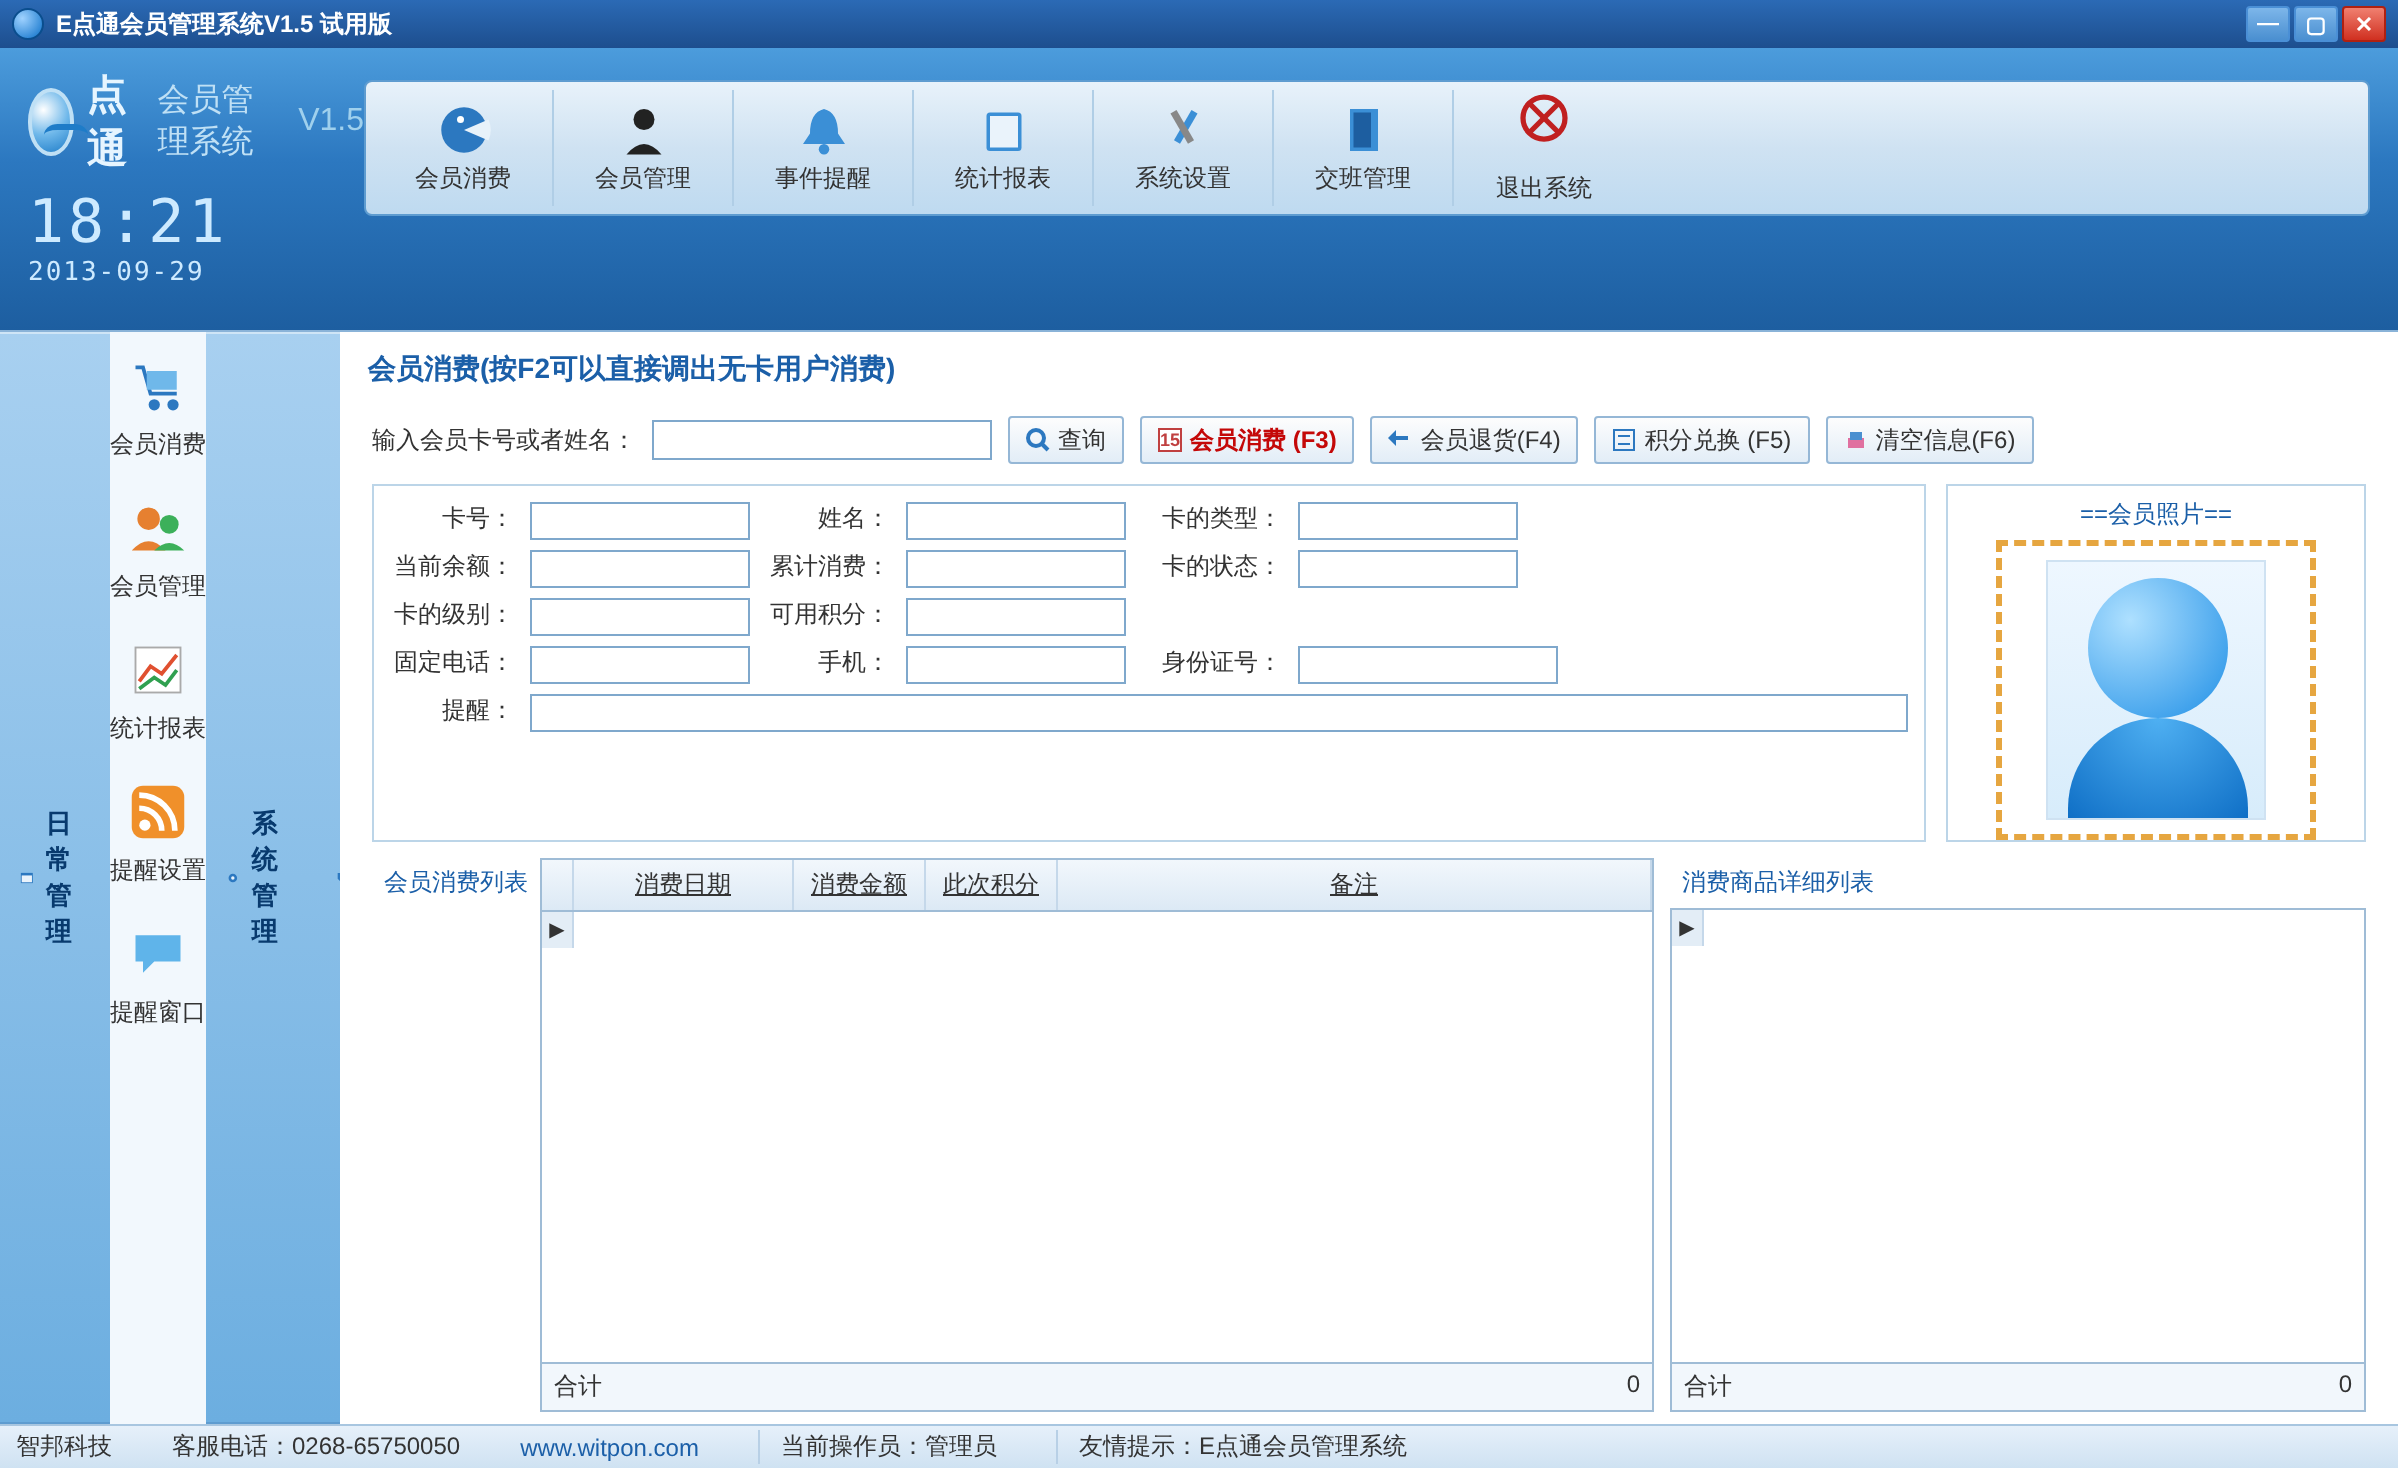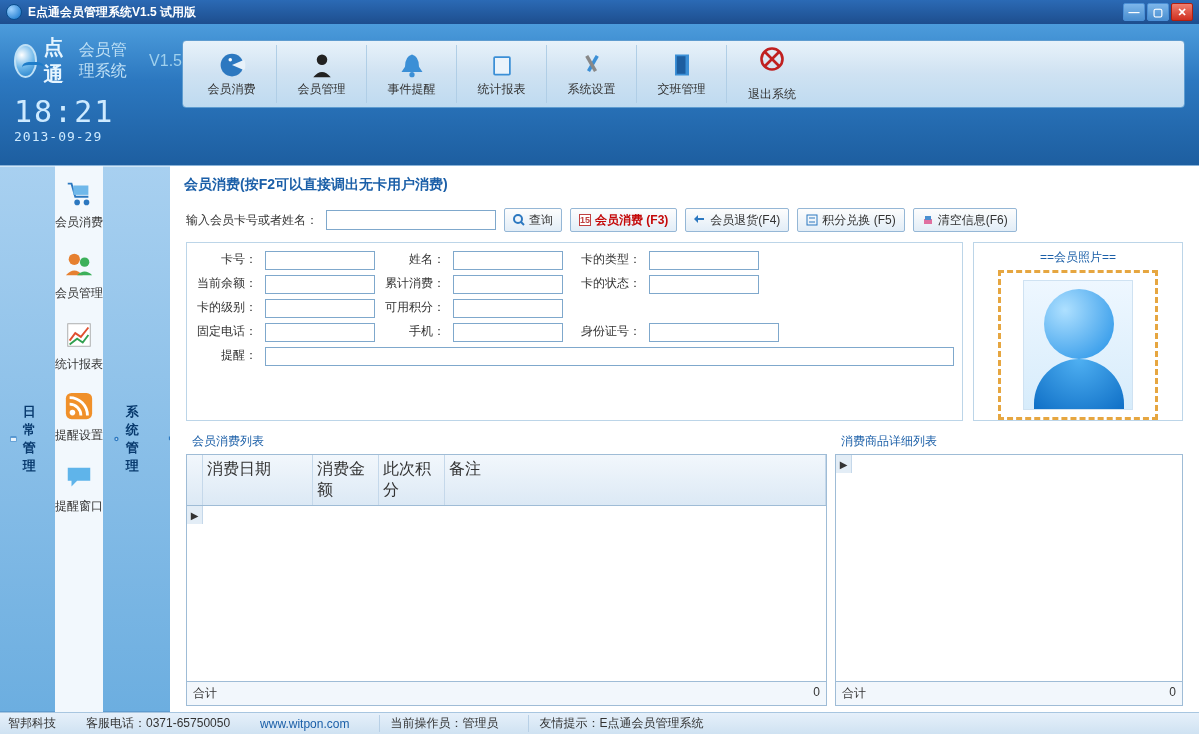--- a/index.html
+++ b/index.html
@@ -52,21 +52,21 @@
 .fg-row input.w{flex:1;}
 .photo-title{color:#1b5fa8;font-size:12px;margin-bottom:4px;}
 .photo-frame{ width:160px;height:150px;margin:0 auto;border:3px dashed #e6a640;background:#fff;display:flex;align-items:center;justify-content:center;}
 .avatar{width:110px;height:130px;background:linear-gradient(#eef7ff,#d7ecfb);position:relative;border:1px solid #cfe2f2;}
 .avatar .head{width:70px;height:70px;border-radius:50%;background:radial-gradient(circle at 30% 30%,#aee0ff,#1f8fe6);position:absolute;left:20px;top:8px;}
 .avatar .body{width:90px;height:50px;border-radius:45px 45px 0 0;background:radial-gradient(circle at 50% 0%,#4fb0f2,#0f6fc6);position:absolute;left:10px;bottom:0;}
 .lists{ flex:1;display:flex;gap:8px;margin:0 6px;overflow:hidden;}
 .list-title{ color:#1b5fa8;font-size:12px;padding:4px 6px;}
 .grid{ flex:1;background:#fff;border:1px solid #9fbcd6;display:flex;flex-direction:column;overflow:hidden;}
 .grid-head{ display:flex;background:linear-gradient(#f2f7fc,#dce9f5);border-bottom:1px solid #9fbcd6;}
-.gh{ padding:4px 4px;font-size:16px;border-right:1px solid #c5d8ea;color:#333;}
+.gh{ padding:4px 4px;font-size:12px;border-right:1px solid #c5d8ea;text-align:center;color:#333;text-decoration:underline;}
 .grid-body{ flex:1;position:relative;background:#fff;}
 .row-marker{ position:absolute;left:0;top:0;width:16px;height:18px;background:#e3edf6;border-right:1px solid #c5d8ea;display:flex;align-items:center;justify-content:center;color:#333;font-size:10px;}
 .grid-foot{ border-top:1px solid #9fbcd6;background:#f2f7fc;padding:3px 6px;display:flex;font-size:12px;color:#333;justify-content:center;}
 .grid-foot .r{margin-left:auto;}
 .statusbar{ height:22px;background:linear-gradient(#e6f0fa,#cfe2f2);border-top:1px solid #a8c6e0;display:flex;align-items:center;font-size:12px;color:#333;padding:0 8px;gap:30px;}
 .statusbar .cell{border-left:1px solid #b8d0e6;padding-left:10px;}
 .statusbar a{color:#1b5fa8;text-decoration:none;}
 
 svg{display:block;}
 </style>
@@ -307,21 +307,21 @@
         <div class="photo-frame">
           <div class="avatar">
             <div class="head"></div>
                 <div class="body"></div>
           </div>
         </div>
       </div>
     </div>
 
     <div class="lists">
-      <div style="flex:1;display:flex;flex-direction:column;">
+      <div style="flex:1;display:flex;flex-direction:row;">
         <div class="list-title">会员消费列表</div>
         <div class="grid" style="flex:1;">
           <div class="grid-head">
             <div class="gh" style="width:16px"></div>
             <div class="gh" style="width:110px">消费日期</div>
             <div class="gh" style="width:66px">消费金额</div>
             <div class="gh" style="width:66px">此次积分</div>
             <div class="gh" style="flex:1">备注</div>
           </div>
           <div class="grid-body">
@@ -345,19 +345,19 @@
               </div>
         </div>
       </div>
     </div>
     <div style="height:6px"></div>
   </div>
 </div>
 
 <div class="statusbar">
   <span>智邦科技</span>
-  <span><span>客服电话：</span><span>0371-65750050</span></span>
+  <span><span>客服电话：</span><span>0268-65750050</span></span>
   <a href="#">www.witpon.com</a>
   <span class="cell"><span>当前操作员：</span><span>管理员</span></span>
   <span class="cell"><span>友情提示：</span><span>E点通会员管理系统</span></span>
 </div>
 
 </div>
 
 </body></html>

